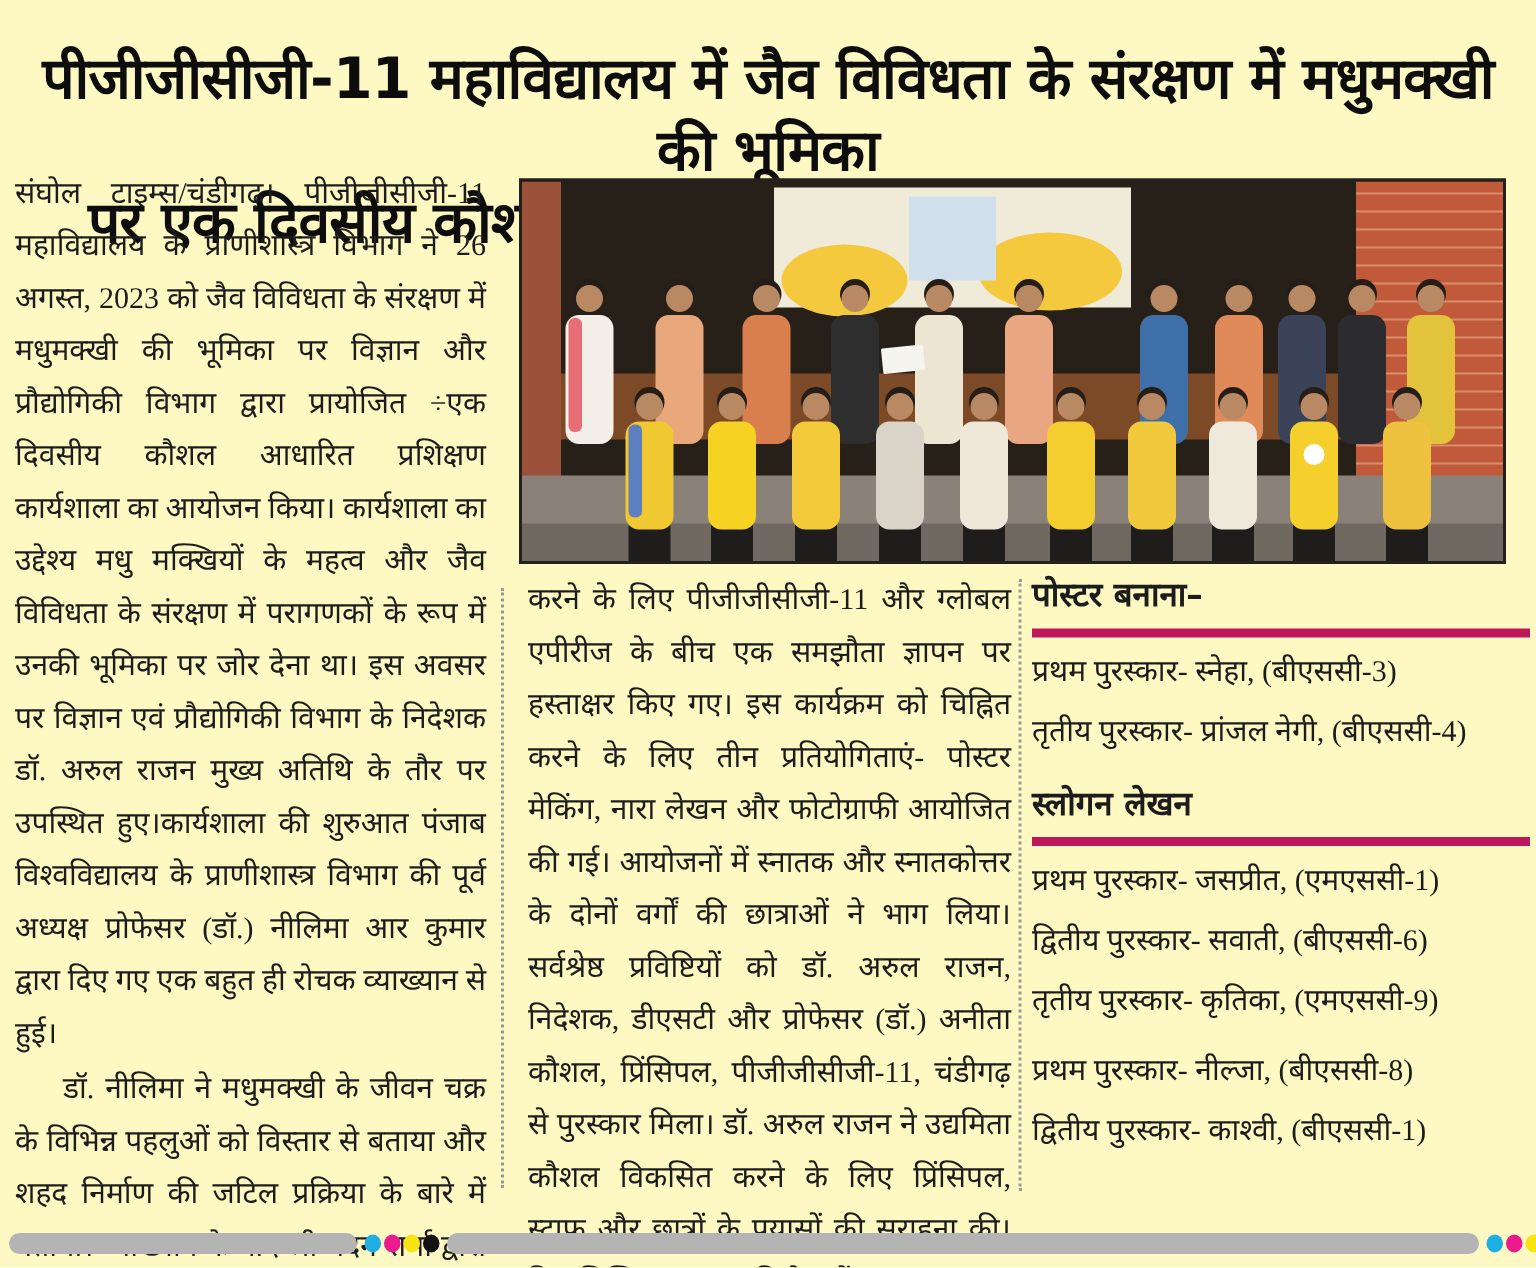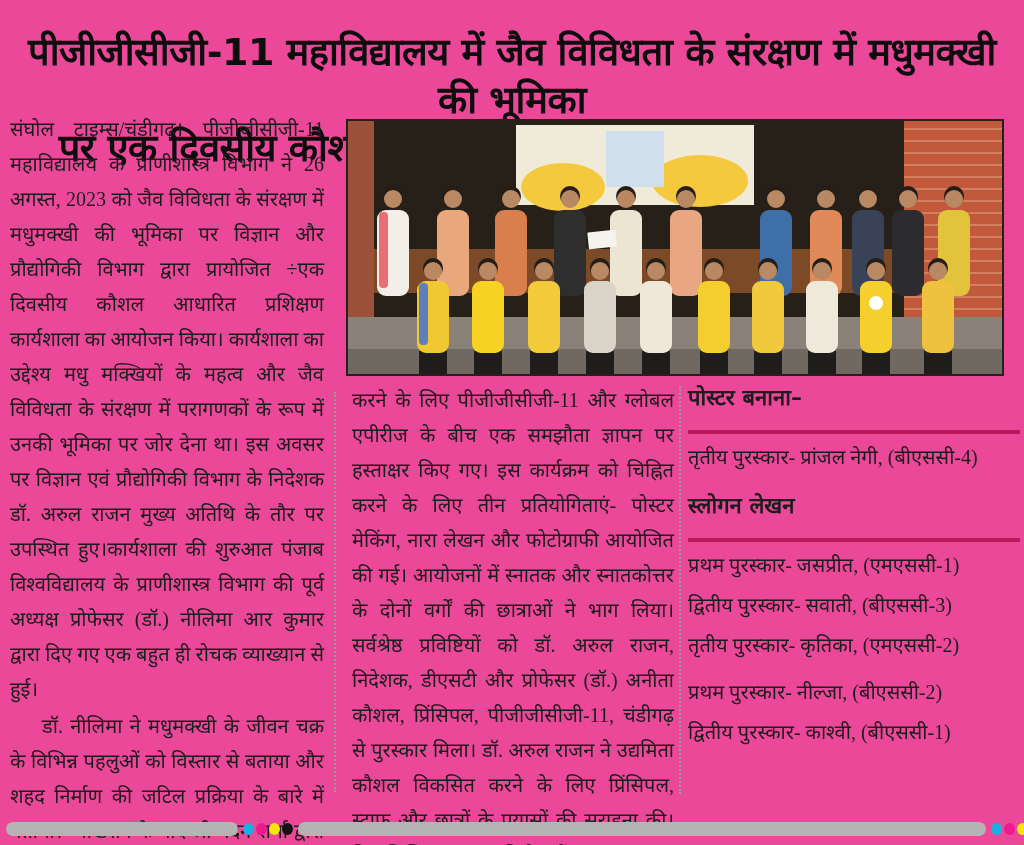--- a/index.html
+++ b/index.html
@@ -1,16 +1,16 @@
 <!DOCTYPE html>
 <html lang="hi"><head>
 <meta charset="utf-8">
 <style>
   html,body{margin:0;padding:0;background:#ffffff;}
-  #page{position:relative;width:1024px;height:845px;background:#ec4899;overflow:hidden;
+  #page{position:relative;width:1024px;height:845px;background:#fef9c3;overflow:hidden;
         font-family:"Liberation Serif","DejaVu Serif",serif;color:#141414;}
 
   
   #headline{position:absolute;left:6px;top:4px;width:1012px;text-align:center;
             font-weight:800;font-size:38px;line-height:1.26;color:#0d0d0d;
             font-family:"DejaVu Sans","Liberation Sans",sans-serif;letter-spacing:-0.5px;}
 
   
   .col{position:absolute;text-align:justify;font-size:20px;line-height:35px;color:#1c1c1c;}
   #col-left{left:8px;top:110px;width:318px;}
@@ -20,22 +20,22 @@
   #col-middle p{margin:0;}
 
   
   #photo-frame{position:absolute;left:346px;top:119px;width:654px;height:253px;
                border:2px solid #23201d;box-sizing:content-box;background:#262019;}
   #photo-frame svg{display:block;}
 
   
   #col-awards{left:688px;top:380px;width:332px;text-align:left;}
   .award-section{margin-bottom:14px;}
-  .award-title{font-size:22px;font-weight:800;margin:0 0 2px 0;padding-bottom:15px;
-               border-bottom:4px solid #be185d;
+  .award-title{font-size:22px;font-weight:800;margin:0 0 2px 0;padding-bottom:4px;
+               border-bottom:6px solid #be185d;
                font-family:"DejaVu Sans","Liberation Sans",sans-serif;}
   .award-item{margin:7px 0 0 0;font-size:20px;line-height:33px;}
 
   
   .vsep{position:absolute;width:0;border-left:2px dotted #9a9a9a;}
   #sep-1{left:334px;top:392px;height:400px;}
   #sep-2{left:679px;top:386px;height:408px;}
 
   
   .strip-bar{position:absolute;top:822px;height:14px;background:#b4b4b4;border-radius:7px;}
@@ -219,32 +219,33 @@
   </div>
 
   <div id="col-middle" class="col">
     <p>करने के लिए पीजीजीसीजी-11 और ग्लोबल एपीरीज के बीच एक समझौता ज्ञापन पर हस्ताक्षर किए गए। इस कार्यक्रम को चिह्नित करने के लिए तीन प्रतियोगिताएं- पोस्टर मेकिंग, नारा लेखन और फोटोग्राफी आयोजित की गई। आयोजनों में स्नातक और स्नातकोत्तर के दोनों वर्गों की छात्राओं ने भाग लिया। सर्वश्रेष्ठ प्रविष्टियों को डॉ. अरुल राजन, निदेशक, डीएसटी और प्रोफेसर (डॉ.) अनीता कौशल, प्रिंसिपल, पीजीजीसीजी-11, चंडीगढ़ से पुरस्कार मिला। डॉ. अरुल राजन ने उद्यमिता कौशल विकसित करने के लिए प्रिंसिपल, स्टाफ और छात्रों के प्रयासों की सराहना की। निम्नलिखित पुरस्कार विजेता हैं-</p>
   </div>
 
   <div id="col-awards" class="col">
 
     <div class="award-section">
       <h2 class="award-title">पोस्टर बनाना–</h2>
+      <p class="award-item">प्रथम पुरस्कार- स्नेहा, (बीएससी-3)</p>
       <p class="award-item">तृतीय पुरस्कार- प्रांजल नेगी, (बीएससी-4)</p>
     </div>
 
     <div class="award-section">
       <h2 class="award-title">स्लोगन लेखन</h2>
       <p class="award-item">प्रथम पुरस्कार- जसप्रीत, (एमएससी-1)</p>
-      <p class="award-item">द्वितीय पुरस्कार- सवाती, (बीएससी-3)</p>
-      <p class="award-item">तृतीय पुरस्कार- कृतिका, (एमएससी-2)</p>
+      <p class="award-item">द्वितीय पुरस्कार- सवाती, (बीएससी-6)</p>
+      <p class="award-item">तृतीय पुरस्कार- कृतिका, (एमएससी-9)</p>
     </div>
 
     <div class="award-section">
-      <p class="award-item">प्रथम पुरस्कार- नील्जा, (बीएससी-2)</p>
+      <p class="award-item">प्रथम पुरस्कार- नील्जा, (बीएससी-8)</p>
       <p class="award-item">द्वितीय पुरस्कार- काश्वी, (बीएससी-1)</p>
 
     </div>
 
   </div>
 
   <div class="vsep" id="sep-1"></div>
   <div class="vsep" id="sep-2"></div>
 
   <div class="strip-bar" id="bar-1"></div>

